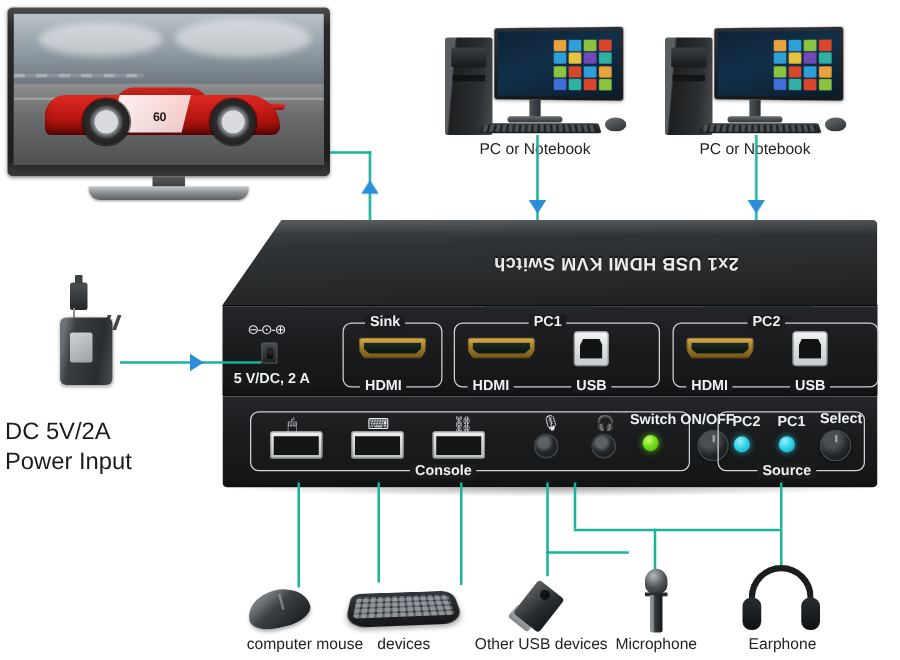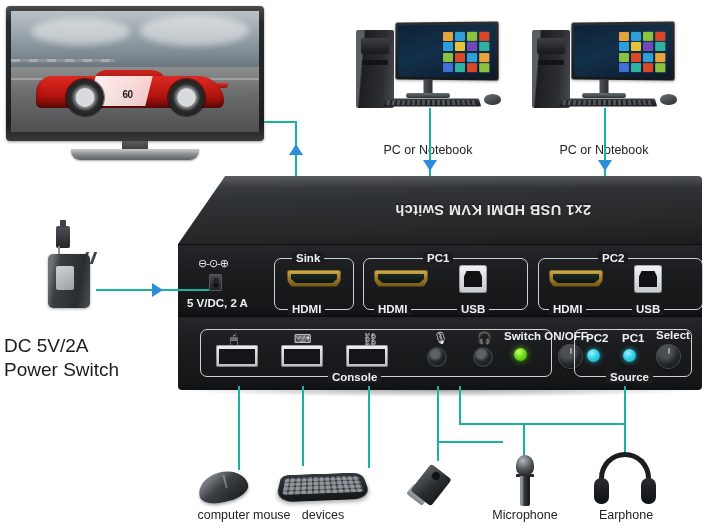--- a/index.html
+++ b/index.html
@@ -111,21 +111,21 @@
     transform:perspective(200px) rotateX(52deg);
   }
   .kbd:before{ content:""; position:absolute; left:3px; top:2px; right:3px; bottom:2px;
     background:repeating-linear-gradient(90deg,#55595d 0 3px,#1d2023 3px 5px); opacity:.85; }
   .pcmouse{
     position:absolute; left:136px; top:82px; width:17px; height:11px;
     border-radius:50% 50% 46% 46%;
     background:linear-gradient(160deg,#6b7075,#2a2d30);
   }
   .pc-cap{ position:absolute; top:100px; width:160px; text-align:center;
-           font-size:12.5px; color:#232323;margin-top:31px; }
+           font-size:12.5px; color:#232323; }
 
   
   #kvm{ position:absolute; left:178px; top:176px; width:524px; height:223px; }
   .kvm-top{
     position:absolute; left:0; top:0; width:100%; height:68px;
     background:linear-gradient(178deg,#3e4144 0 6%,#303336 30%,#262829 70%,#1b1d1e);
     clip-path:polygon(9% 0, 100% 0, 100% 100%, 0 100%);
     border-radius:4px 4px 0 0;
   }
   .kvm-top-sheen{
@@ -541,21 +541,21 @@
     <div class="psu-plug"></div>
     <div class="psu-wire"></div>
     <div class="psu-prongs">
         <i style="left:0"></i>
         <i style="left:8px"></i>
       </div>
     <div class="psu-body"></div>
   </div>
   <div id="psu-cap">
     <div>DC 5V/2A</div>
-    <div>Power Switch</div>
+    <div>Power Input</div>
   </div>
 
   <div class="cable h" style="left:96px;top:289px;width:113px;"></div>
   <div class="arw rt" style="left:152px;top:283px;"></div>
 
   <div class="cable v" style="left:238px;top:386px;height:84px;"></div>
 
   <div class="cable v" style="left:302px;top:386px;height:80px;"></div>
 
   <div class="cable v" style="left:368px;top:386px;height:82px;"></div>
@@ -581,20 +581,21 @@
         <div class="keys"></div>
       </div>
   </div>
   <div class="per-cap" style="left:278px;top:508px;width:90px;">devices</div>
 
   <div class="usbstick">
     <div class="cnn"></div>
     <div class="stk"></div>
     <div class="hole"></div>
   </div>
+  <div class="per-cap" style="left:373px;top:508px;width:120px;">Other USB devices</div>
 
   <div class="micdev">
     <div class="head"></div>
     <div class="ring"></div>
     <div class="stick"></div>
   </div>
   <div class="per-cap" style="left:479px;top:508px;width:92px;">Microphone</div>
 
   <div class="ear">
     <div class="band"></div>

